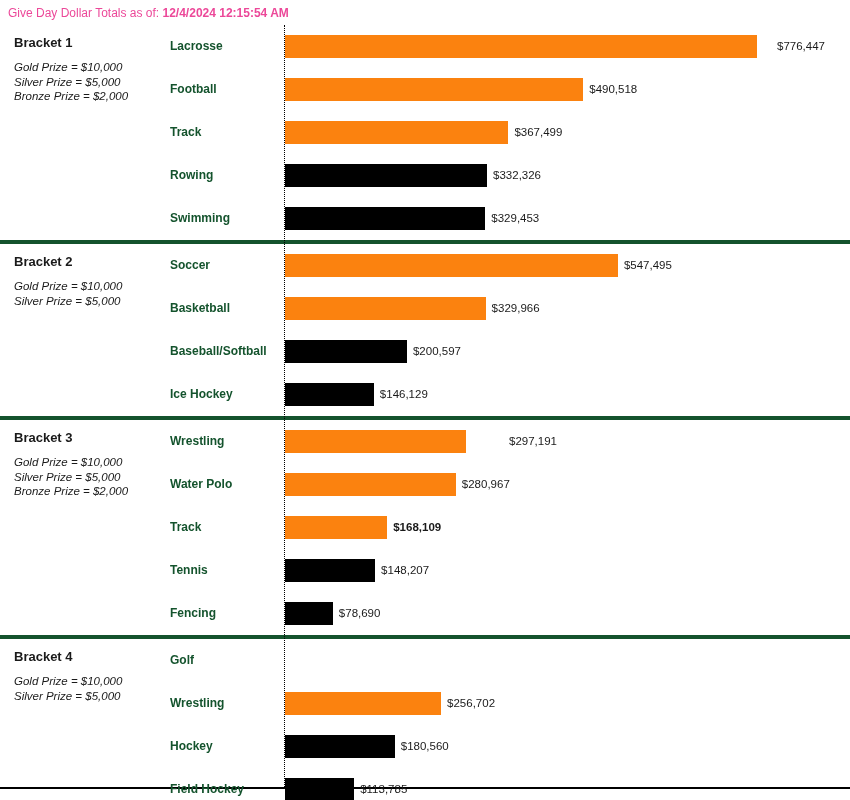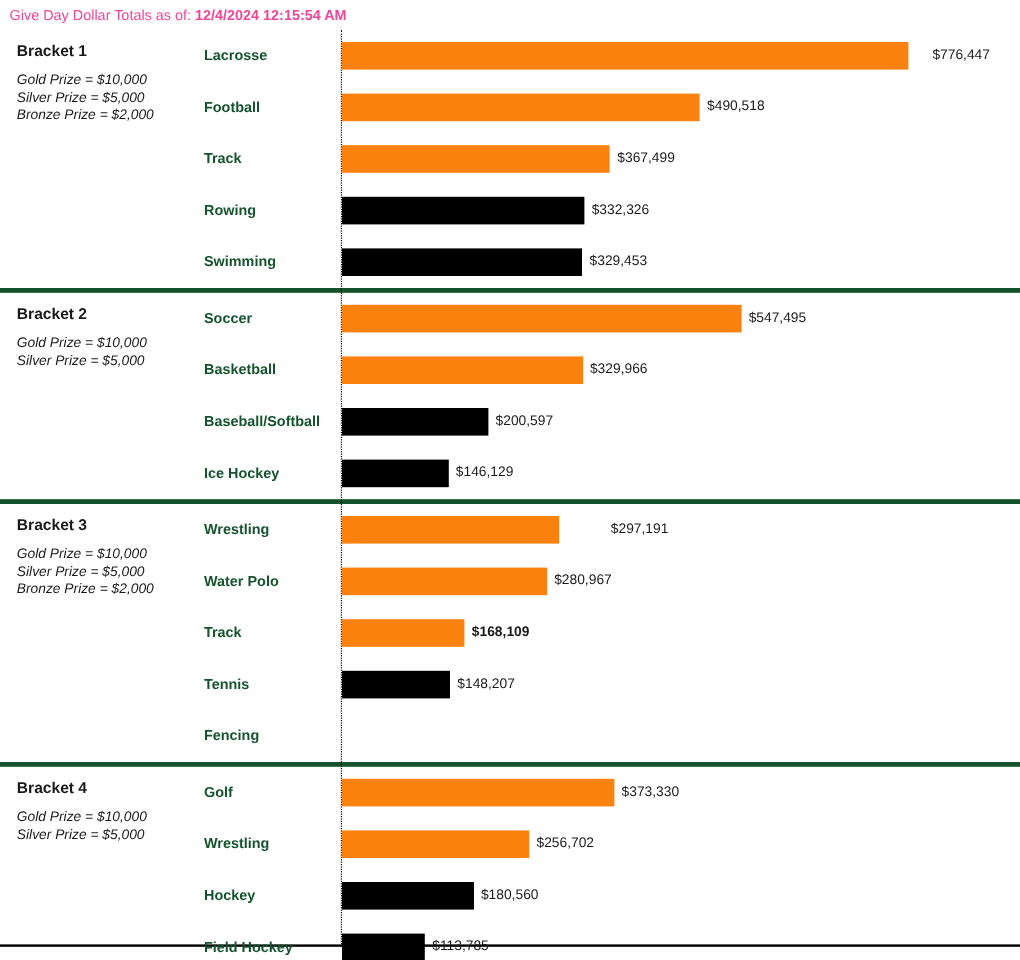--- a/index.html
+++ b/index.html
@@ -252,34 +252,34 @@
           </div>
           <div class="bar-row">
             <div class="sport-label">Tennis</div>
             <div class="bar-track">
               <div class="bar" style="width: 90.11px; background: rgb(0, 0, 0);"></div>
               <div class="bar-value" style="left: 90.11px;">$148,207</div>
             </div>
           </div>
           <div class="bar-row">
             <div class="sport-label">Fencing</div>
+            <div class="bar-track">
+              <div class="bar" style="width: 47.844px; background: rgb(0, 0, 0);"></div>
+              <div class="bar-value" style="left: 47.844px;">$78,690</div>
+            </div>
           </div>
         </div>
         <div class="bracket-group">
           <div class="bracket-info">
             <div class="bracket-name">Bracket 4</div>
             <div class="prize-line">Gold Prize = $10,000</div>
             <div class="prize-line">Silver Prize = $5,000</div>
           </div>
           <div class="bar-row">
             <div class="sport-label">Golf</div>
-            <div class="bar-track">
-              <div class="bar" style="width: 226.985px; background: rgb(251, 130, 15);"></div>
-              <div class="bar-value" style="left: 226.985px;">$373,330</div>
-            </div>
           </div>
           <div class="bar-row">
             <div class="sport-label">Wrestling</div>
             <div class="bar-track">
               <div class="bar" style="width: 156.075px; background: rgb(251, 130, 15);"></div>
               <div class="bar-value" style="left: 156.075px;">$256,702</div>
             </div>
           </div>
           <div class="bar-row">
             <div class="sport-label">Hockey</div>

